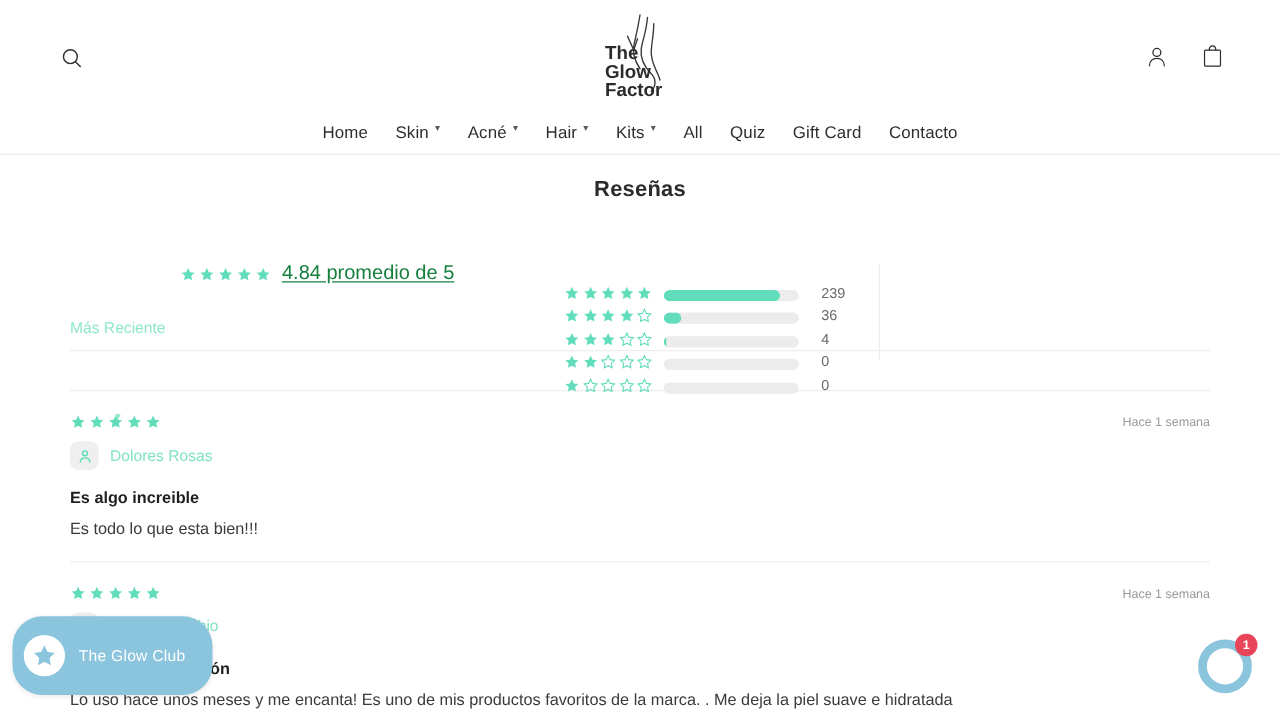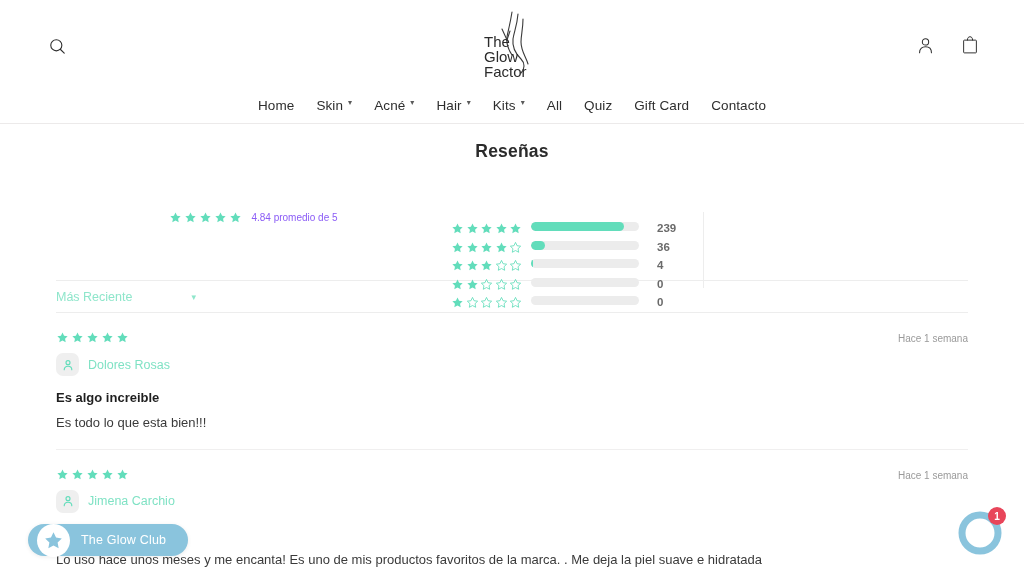--- a/index.html
+++ b/index.html
@@ -19,21 +19,21 @@
     display: flex;
     align-items: center;
     justify-content: center;
   }
   .hdr-search { position: absolute; left: 44px; top: 33px; width: 26px; height: 26px;
     display:flex; align-items:center; justify-content:center; cursor:pointer; }
   .hdr-right { position: absolute; right: 42px; top: 33px; display:flex; gap: 21px; align-items:center; }
   .hdr-right .ic { width: 24px; height: 24px; display:flex; align-items:center; justify-content:center; cursor:pointer; }
 
   .logo { display:flex; align-items:center; justify-content:center; cursor:pointer;
-          margin-top:2px; }
+          margin-top:2px;font-weight:bold; }
 
   
   .nav {
     height: 36px;
     display: flex; align-items: center; justify-content: center;
     gap: 0px;
     border-bottom: 1px solid #eceaea;
   }
   .nav-item {
     display: flex; align-items: flex-start; gap: 5px;
@@ -55,28 +55,28 @@
     height: 100px;
     padding: 0 56px;
     display: flex; align-items: flex-start;
   }
   .sum-left { width: 395px; padding-top: 30px; text-align:center; }
   .sum-left-inner { display:inline-block; }
   .sum-stars-row { display:flex; align-items:center; gap: 9px; justify-content:center; }
   .stars { display:flex; gap: 2px; }
   .star { width: 13px; height: 13px; display:block; }
   .avg-link {
-    font-size: 10px; color: #8b5cf6; 
+    font-size: 16px; color: #15803d; text-decoration: underline;
     text-underline-offset: 2px; cursor:pointer; white-space:nowrap;
   }
   .based-on { font-size: 13px; color:#3a3a3a; margin-top: 6px; text-align:center; }
 
   
   .hist { width: 232px; padding-top: 42px; }
-  .hist-row { display:flex; align-items:flex-start; height: 18.5px; font-weight: bold; }
+  .hist-row { display:flex; align-items:flex-end; height: 18.5px; }
   .hist-stars { display:flex; gap: 1.5px; width: 76px; }
   .hist-bar-wrap {
     width: 108px; height: 9px; background:#ececec; border-radius: 5px;
     margin-left: 4px; overflow:hidden; cursor:pointer;
   }
   .hist-bar { height:100%; background:#62ddbb; border-radius:5px; }
   .hist-count { width: 40px; text-align:left; padding-left: 18px; font-size: 11.5px; color:#6a6a6a; }
 
   .sum-divider { width:1px; background:#ededed; height:76px; margin-top: 32px; margin-left: 20px; }
 
@@ -88,40 +88,40 @@
     min-width: 182px;
   }
 
   
   .sortbar {
     margin: 0 56px; border-top: 1px solid #ededed; border-bottom: 1px solid #ededed;
     height: 33px; display:flex; align-items:center;
   }
   .sort-select {
     display:flex; align-items:center; gap: 59px; cursor:pointer;
-    font-size: 12.5px; color:#8fe6cb;
+    font-size: 12.5px; color:#8fe6cb;flex-direction:column;
   }
   .sort-caret { font-size: 9px; color:#8fe6cb; }
 
   
   .reviews { margin: 0 56px; }
   .review { position:relative; padding: 18px 0 16px 0; border-bottom: 1px solid #f0efef; }
   .rv-stars { display:flex; gap: 2px; }
   .rv-time { position:absolute; right: 0; top: 20px; font-size: 10px; color:#9a9a9a; }
   .rv-author-row { display:flex; align-items:center; gap: 9px; margin-top: 9px; }
   .avatar { width: 23px; height: 23px; border-radius: 7px; background:#efefef;
             display:flex; align-items:center; justify-content:center; }
   .rv-author { font-size: 12.5px; color:#7fe2c4; }
   .rv-head { font-size: 13px; font-weight: 700; color:#1f1f1f; margin-top: 14px; }
   .rv-body { font-size: 13px; color:#3a3a3a; margin-top: 9px; line-height: 1.45; }
 
   
   .glow-club {
-    position:absolute; left: 28px; bottom: 14px;
-    height: 32px; border-radius: 24px; background:#8ac4dd;
+    position:absolute; left: 10px; bottom: 14px;
+    height: 63px; border-radius: 24px; background:#8ac4dd;
     display:flex; align-items:center; gap: 11px; padding: 0 22px 0 9px;
     cursor:pointer; box-shadow: 0 1px 4px rgba(0,0,0,.08); justify-content: center;
   }
   .glow-star-badge { width: 33px; height:33px; border-radius:50%; background:#ffffff;
       display:flex; align-items:center; justify-content:center; }
   .glow-club-label { color:#ffffff; font-size: 12.5px; letter-spacing:.2px; }
 
   .chat-widget { position:absolute; right: 20px; bottom: 13px; width: 48px; height:48px; cursor:pointer; }
   .chat-badge {
     position:absolute; top:-2px; right:-2px; width: 18px; height:18px; border-radius:50%;

